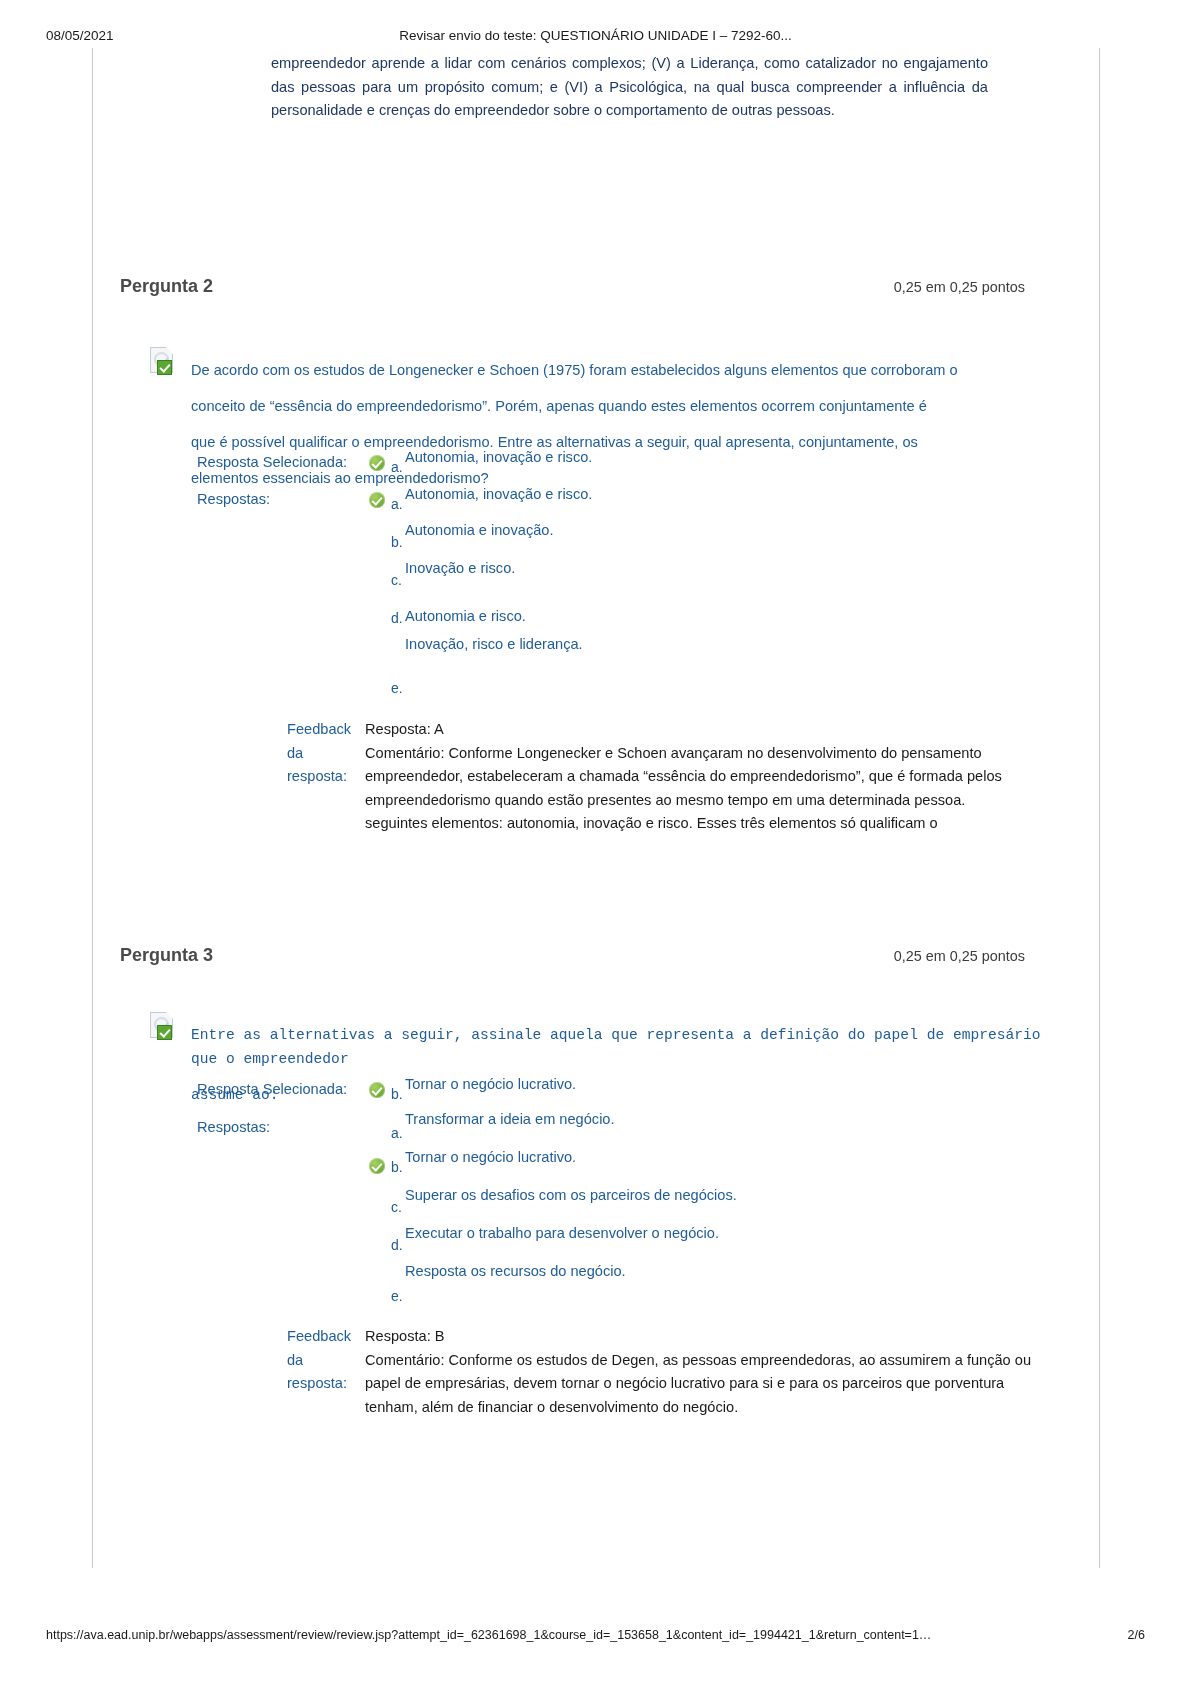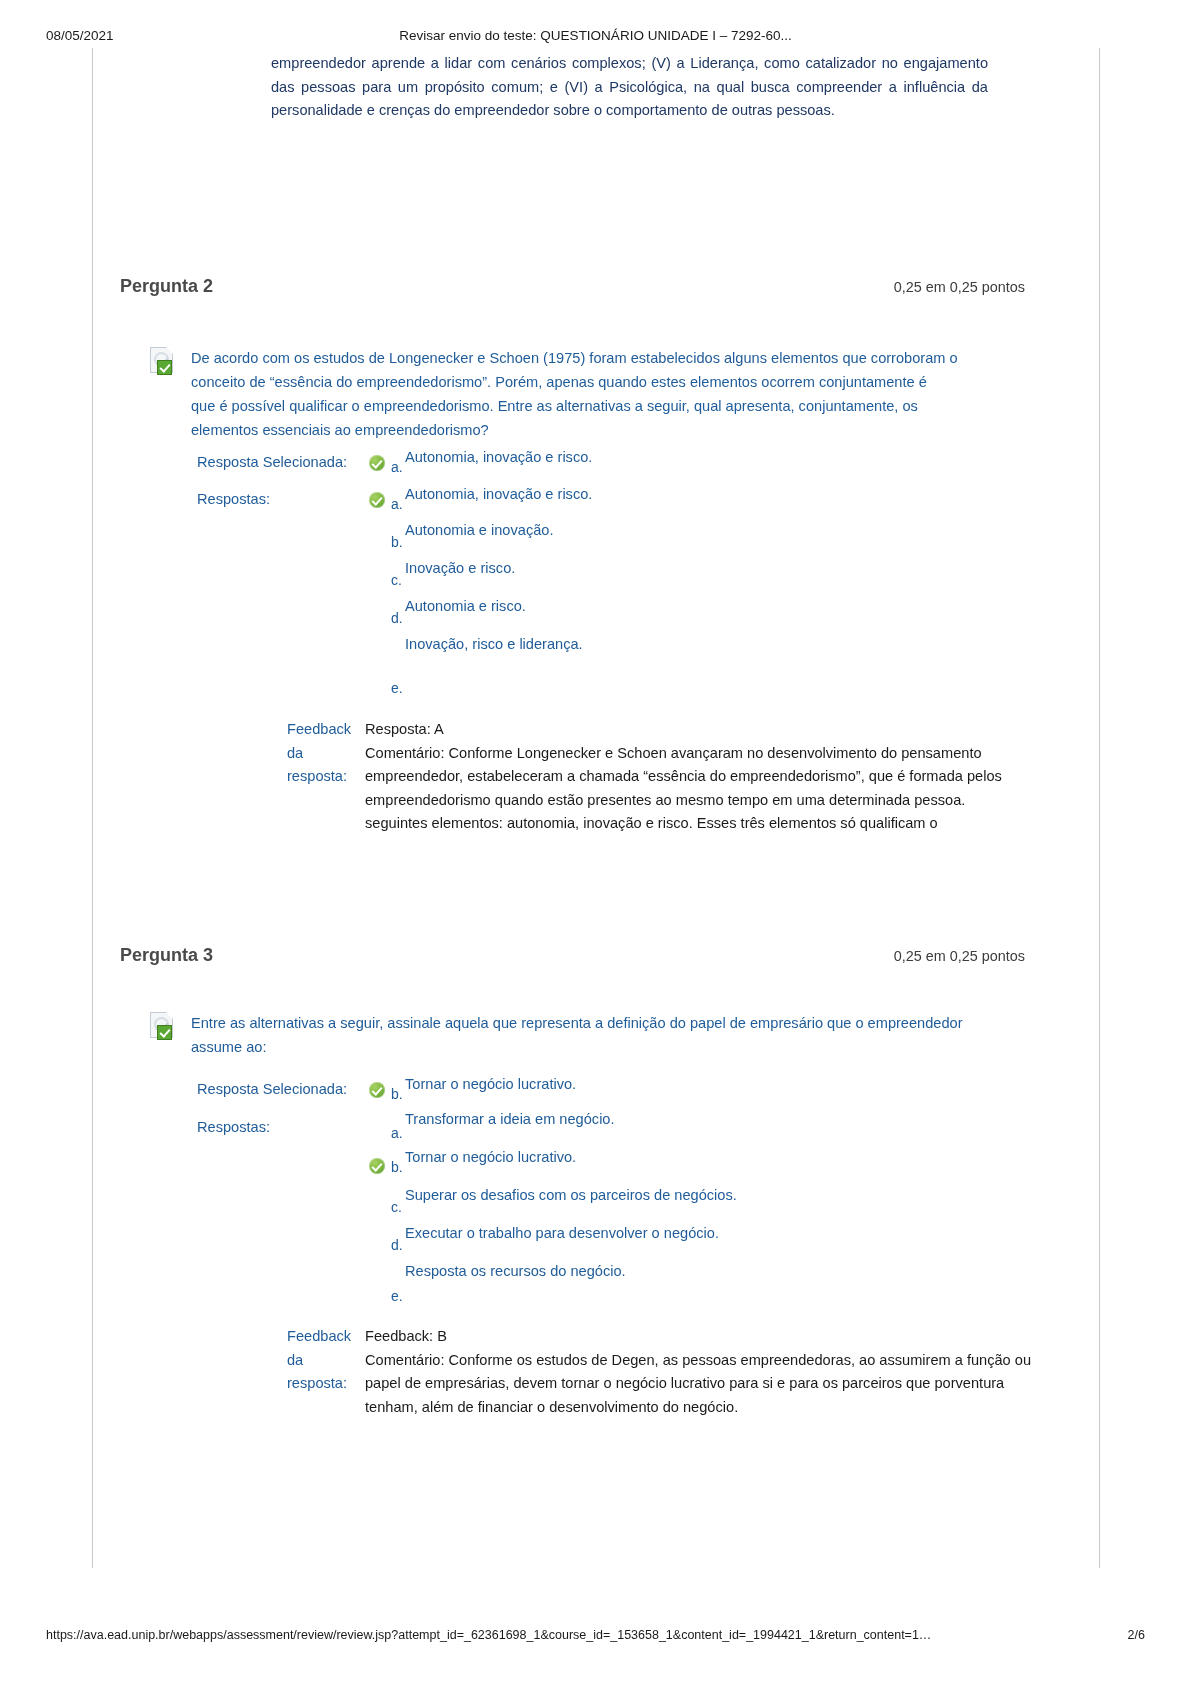--- a/index.html
+++ b/index.html
@@ -124,20 +124,21 @@
   }
 
   .q-stem {
     position: absolute;
     font-size: 14.6px;
     line-height: 24px;
     color: #1f5c99;
   }
   .q-stem .stem-text {
     display: block;
+    margin-top: 12px;
   }
 
   
   .doc-check-icon {
     position: absolute;
     width: 30px;
     height: 30px;
   }
   .doc-check-icon .page {
     position: absolute;
@@ -326,21 +327,21 @@
       <span class="opt-text" style="top:1px;">Autonomia e inovação.</span>
     </div>
 
     <div class="opt-row" style="left:104px; top:511px;">
       <span class="opt-letter">c.</span>
       <span class="opt-text" style="top:1px;">Inovação e risco.</span>
     </div>
 
     <div class="opt-row" style="left:104px; top:549px;">
       <span class="opt-letter">d.</span>
-      <span class="opt-text" style="top:1px;text-align:right;">Autonomia e risco.</span>
+      <span class="opt-text" style="top:11px;text-align:right;">Autonomia e risco.</span>
     </div>
 
     <div class="opt-row" style="left:104px; top:587px; height:74px;">
       <span class="opt-text" style="top:1px;">Inovação, risco e liderança.</span>
       <span class="opt-letter" style="top:45px;">e.</span>
     </div>
 
     <div class="fb-label" style="top:670px;">
       <span>Feedback</span><br>
       <span>da</span><br>
@@ -359,21 +360,21 @@
       <span class="q-points">0,25 em 0,25 pontos</span>
     </div>
 
     <div class="doc-check-icon" style="left:55px; top:963px;">
       <span class="page"></span>
       <span class="fold"></span>
       <span class="ring"></span>
       <span class="badge"></span>
     </div>
 
-    <div class="q-stem" style="left:98px; top:963px; width:880px;">
+    <div class="q-stem" style="left:98px; top:963px; width:880px;font-family:Liberation Mono, monospace;">
       <span class="stem-text">Entre as alternativas a seguir, assinale aquela que representa a definição do papel de empresário que o empreendedor</span>
       <span class="stem-text">assume ao:</span>
     </div>
 
     <span class="ans-label" style="left:104px; top:1033px;">Resposta Selecionada:</span>
     <div class="opt-row" style="left:104px; top:1025px;">
       <span class="green-check"></span>
       <span class="opt-letter">b.</span>
       <span class="opt-text" style="top:3px;">Tornar o negócio lucrativo.</span>
     </div>
@@ -405,21 +406,21 @@
       <span class="opt-text" style="top:0px;">Resposta os recursos do negócio.</span>
       <span class="opt-letter" style="top:25px;">e.</span>
     </div>
 
     <div class="fb-label" style="top:1277px;">
       <span>Feedback</span><br>
       <span>da</span><br>
       <span>resposta:</span>
     </div>
     <div class="fb-body" style="top:1277px;">
-      <span class="line">Feedback: B</span>
+      <span class="line">Resposta: B</span>
       <span class="line">Comentário: Conforme os estudos de Degen, as pessoas empreendedoras, ao assumirem a função ou</span>
       <span class="line">papel de empresárias, devem tornar o negócio lucrativo para si e para os parceiros que porventura</span>
       <span class="line">tenham, além de financiar o desenvolvimento do negócio.</span>
     </div>
 
   </div>
 </div>
 
 <div class="print-footer">
   <span class="url">https://ava.ead.unip.br/webapps/assessment/review/review.jsp?attempt_id=_62361698_1&amp;course_id=_153658_1&amp;content_id=_1994421_1&amp;return_content=1…</span>

